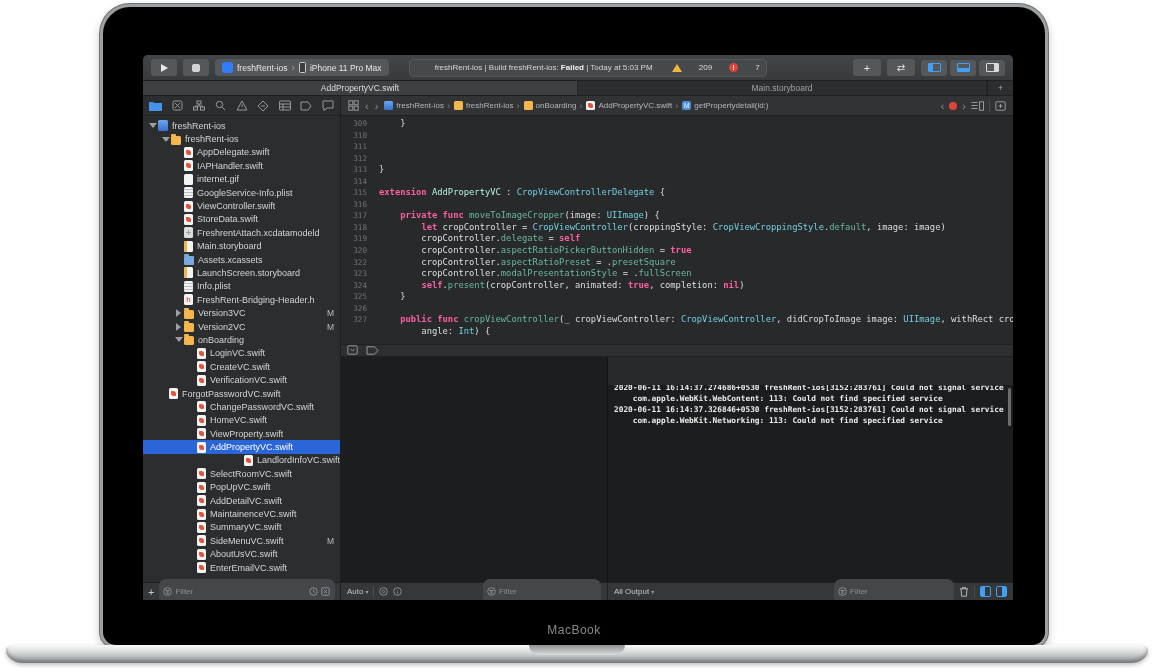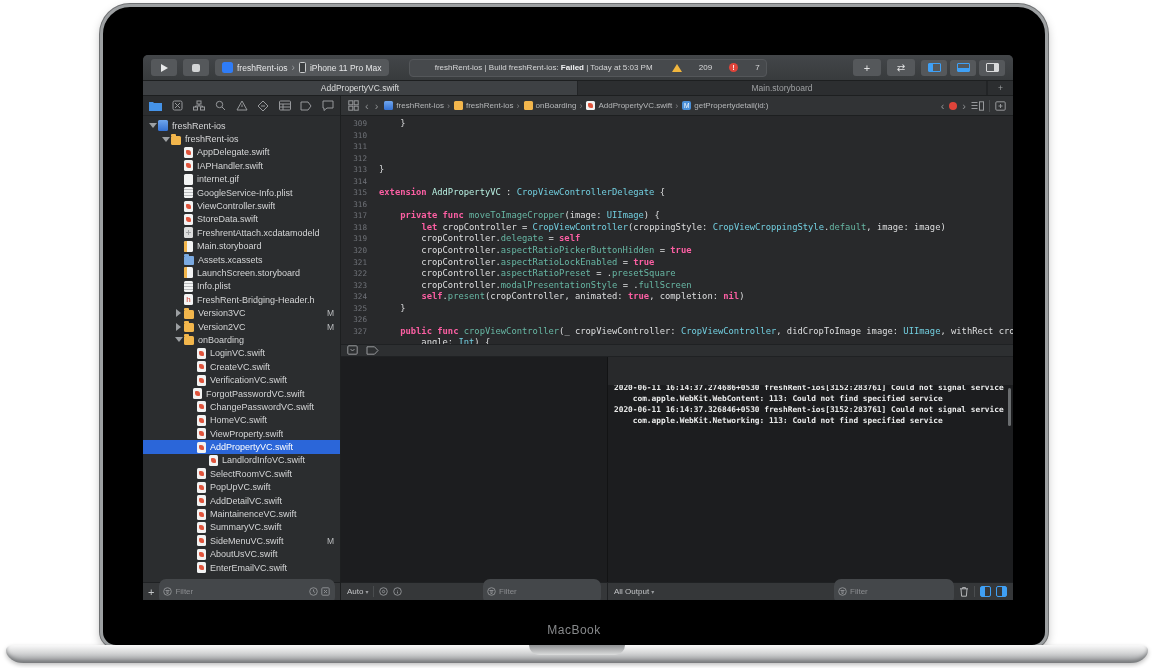--- a/index.html
+++ b/index.html
@@ -376,21 +376,21 @@
               <div class="trow" style="padding-left: 44px;">
                 <span class="disc none"></span>
                 <span class="fi fi-swift"></span>
                 <span class="flabel">CreateVC.swift</span>
               </div>
               <div class="trow" style="padding-left: 44px;">
                 <span class="disc none"></span>
                 <span class="fi fi-swift"></span>
                 <span class="flabel">VerificationVC.swift</span>
               </div>
-              <div class="trow" style="padding-left: 40px;">
+              <div class="trow" style="padding-left: 16px;">
                 <span class="disc none"></span>
                 <span class="fi fi-swift"></span>
                 <span class="flabel">ForgotPasswordVC.swift</span>
               </div>
               <div class="trow" style="padding-left: 44px;">
                 <span class="disc none"></span>
                 <span class="fi fi-swift"></span>
                 <span class="flabel">ChangePasswordVC.swift</span>
               </div>
               <div class="trow" style="padding-left: 44px;">
@@ -401,21 +401,21 @@
               <div class="trow" style="padding-left: 44px;">
                 <span class="disc none"></span>
                 <span class="fi fi-swift"></span>
                 <span class="flabel">ViewProperty.swift</span>
               </div>
               <div class="trow sel" style="padding-left: 44px;">
                 <span class="disc none"></span>
                 <span class="fi fi-swift"></span>
                 <span class="flabel">AddPropertyVC.swift</span>
               </div>
-              <div class="trow" style="padding-left: 56px;">
+              <div class="trow" style="padding-left: 56px; justify-content: flex-end;">
                 <span class="disc none"></span>
                 <span class="fi fi-swift"></span>
                 <span class="flabel">LandlordInfoVC.swift</span>
               </div>
               <div class="trow" style="padding-left: 44px;">
                 <span class="disc none"></span>
                 <span class="fi fi-swift"></span>
                 <span class="flabel">SelectRoomVC.swift</span>
               </div>
               <div class="trow" style="padding-left: 44px;">
@@ -535,21 +535,20 @@
               <div class="cline"><span class="lnum">311</span><span class="lcode"></span></div>
               <div class="cline"><span class="lnum">312</span><span class="lcode"></span></div>
               <div class="cline"><span class="lnum">313</span><span class="lcode"><span class="s-p">}</span></span></div>
               <div class="cline"><span class="lnum">314</span><span class="lcode"></span></div>
               <div class="cline"><span class="lnum">315</span><span class="lcode"><span class="s-k">extension</span><span class="s-p"> </span><span class="s-mint">AddPropertyVC</span><span class="s-p"> : </span><span class="s-t">CropViewControllerDelegate</span><span class="s-p"> {</span></span></div>
               <div class="cline"><span class="lnum">316</span><span class="lcode"></span></div>
               <div class="cline"><span class="lnum">317</span><span class="lcode"><span class="s-p">    </span><span class="s-k">private</span><span class="s-p"> </span><span class="s-k">func</span><span class="s-p"> </span><span class="s-m">moveToImageCropper</span><span class="s-p">(image: </span><span class="s-t">UIImage</span><span class="s-p">) {</span></span></div>
               <div class="cline"><span class="lnum">318</span><span class="lcode"><span class="s-p">        </span><span class="s-k">let</span><span class="s-p"> cropController = </span><span class="s-t">CropViewController</span><span class="s-p">(croppingStyle: </span><span class="s-t">CropViewCroppingStyle</span><span class="s-p">.</span><span class="s-m">default</span><span class="s-p">, image: image)</span></span></div>
               <div class="cline"><span class="lnum">319</span><span class="lcode"><span class="s-p">        cropController.</span><span class="s-m">delegate</span><span class="s-p"> = </span><span class="s-k">self</span></span></div>
               <div class="cline"><span class="lnum">320</span><span class="lcode"><span class="s-p">        cropController.</span><span class="s-m">aspectRatioPickerButtonHidden</span><span class="s-p"> = </span><span class="s-k">true</span></span></div>
-              <div class="cline"><span class="lnum">321</span><span class="lcode"><span class="s-p">        cropController.</span><span class="s-m">aspectRatioLockEnabled</span><span class="s-p"> = </span><span class="s-k">true</span></span></div>
               <div class="cline"><span class="lnum">322</span><span class="lcode"><span class="s-p">        cropController.</span><span class="s-m">aspectRatioPreset</span><span class="s-p"> = .</span><span class="s-m">presetSquare</span></span></div>
               <div class="cline"><span class="lnum">323</span><span class="lcode"><span class="s-p">        cropController.</span><span class="s-m">modalPresentationStyle</span><span class="s-p"> = .</span><span class="s-m">fullScreen</span></span></div>
               <div class="cline"><span class="lnum">324</span><span class="lcode"><span class="s-p">        </span><span class="s-k">self</span><span class="s-p">.</span><span class="s-m">present</span><span class="s-p">(cropController, animated: </span><span class="s-k">true</span><span class="s-p">, completion: </span><span class="s-k">nil</span><span class="s-p">)</span></span></div>
               <div class="cline"><span class="lnum">325</span><span class="lcode"><span class="s-p">    }</span></span></div>
               <div class="cline"><span class="lnum">326</span><span class="lcode"></span></div>
               <div class="cline"><span class="lnum">327</span><span class="lcode"><span class="s-p">    </span><span class="s-k">public</span><span class="s-p"> </span><span class="s-k">func</span><span class="s-p"> </span><span class="s-m">cropViewController</span><span class="s-p">(_ cropViewController: </span><span class="s-t">CropViewController</span><span class="s-p">, didCropToImage image: </span><span class="s-t">UIImage</span><span class="s-p">, withRect cropRect: </span></span></div>
               <div class="cline"><span class="lnum"></span><span class="lcode"><span class="s-p">        angle: </span><span class="s-t">Int</span><span class="s-p">) {</span></span></div>
             </div>
 
           <div class="dstrip">

